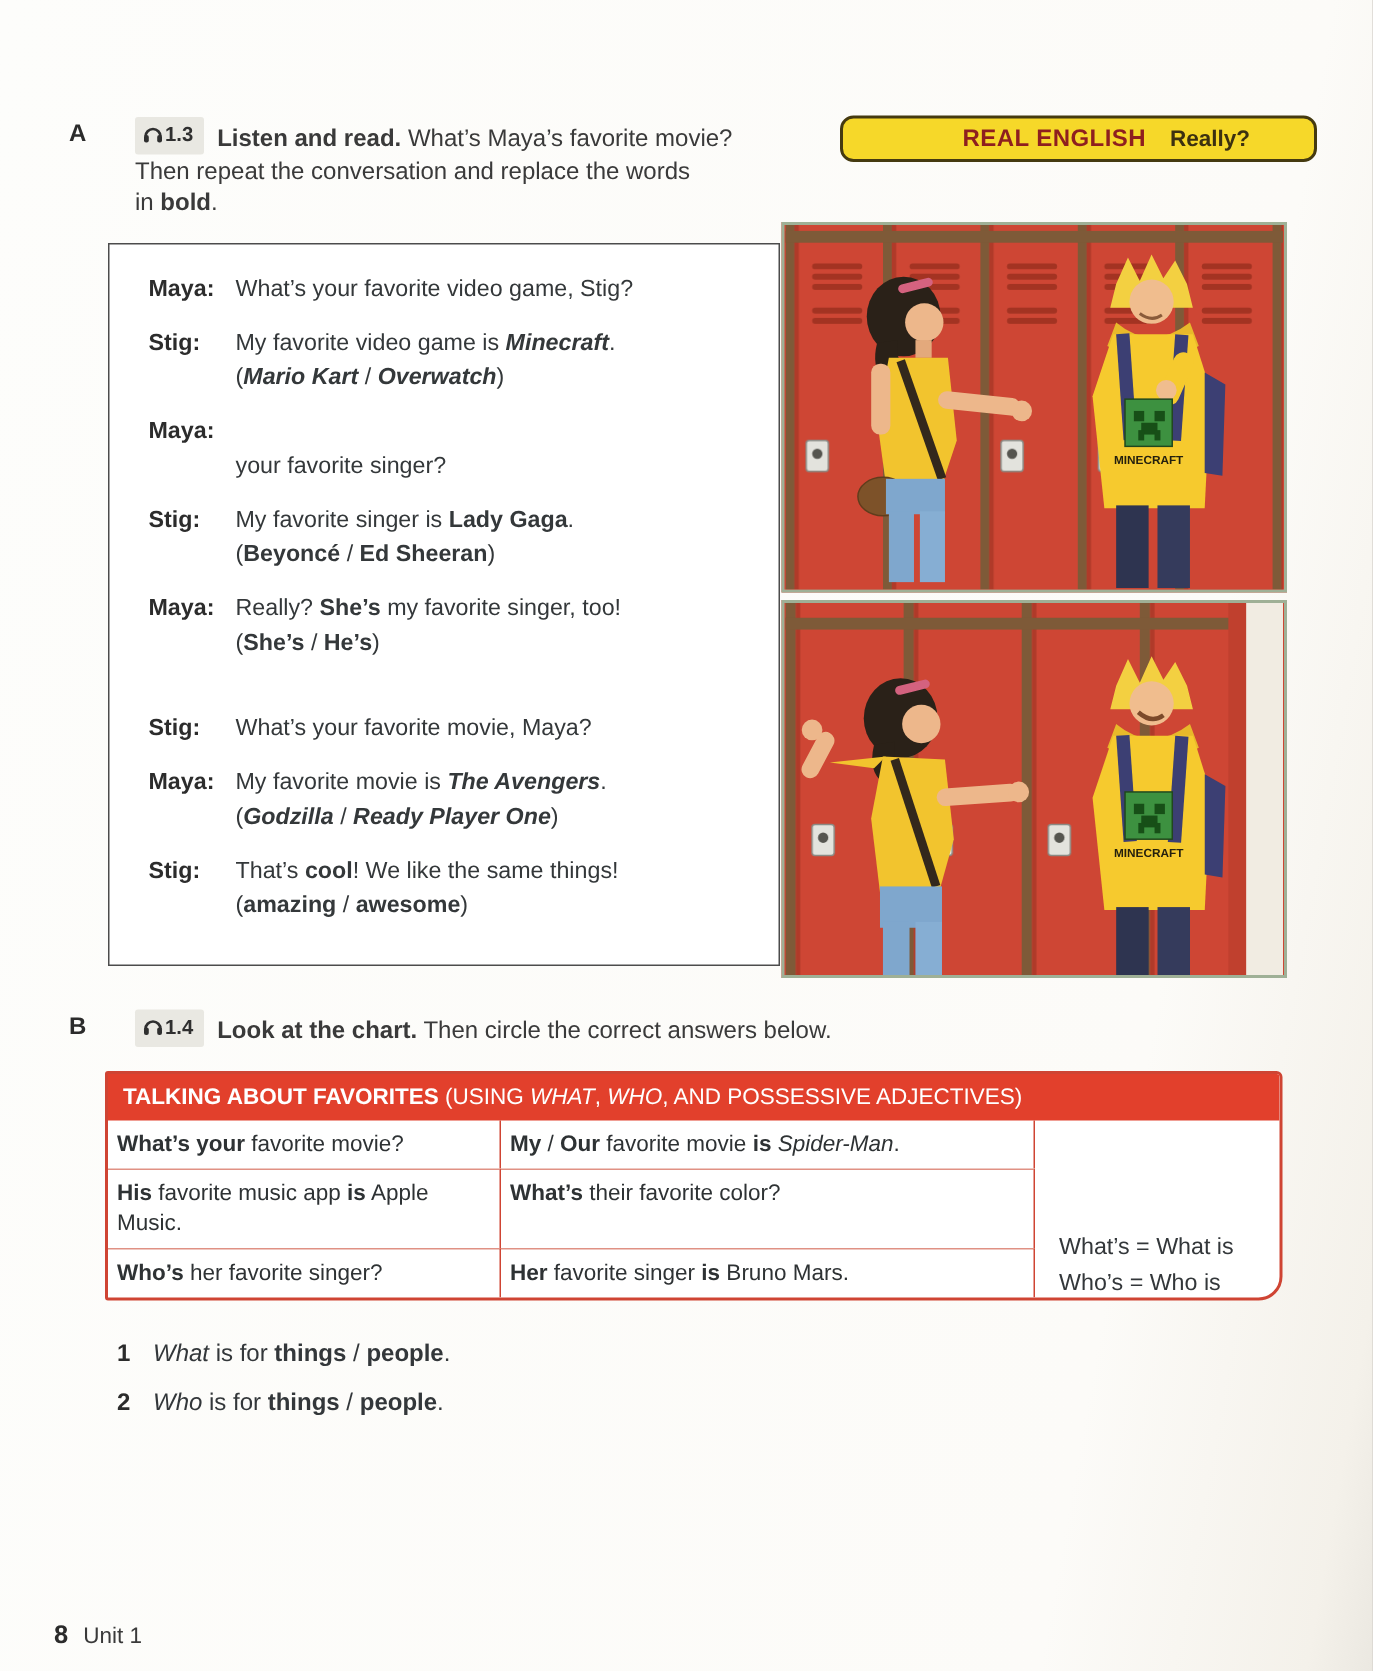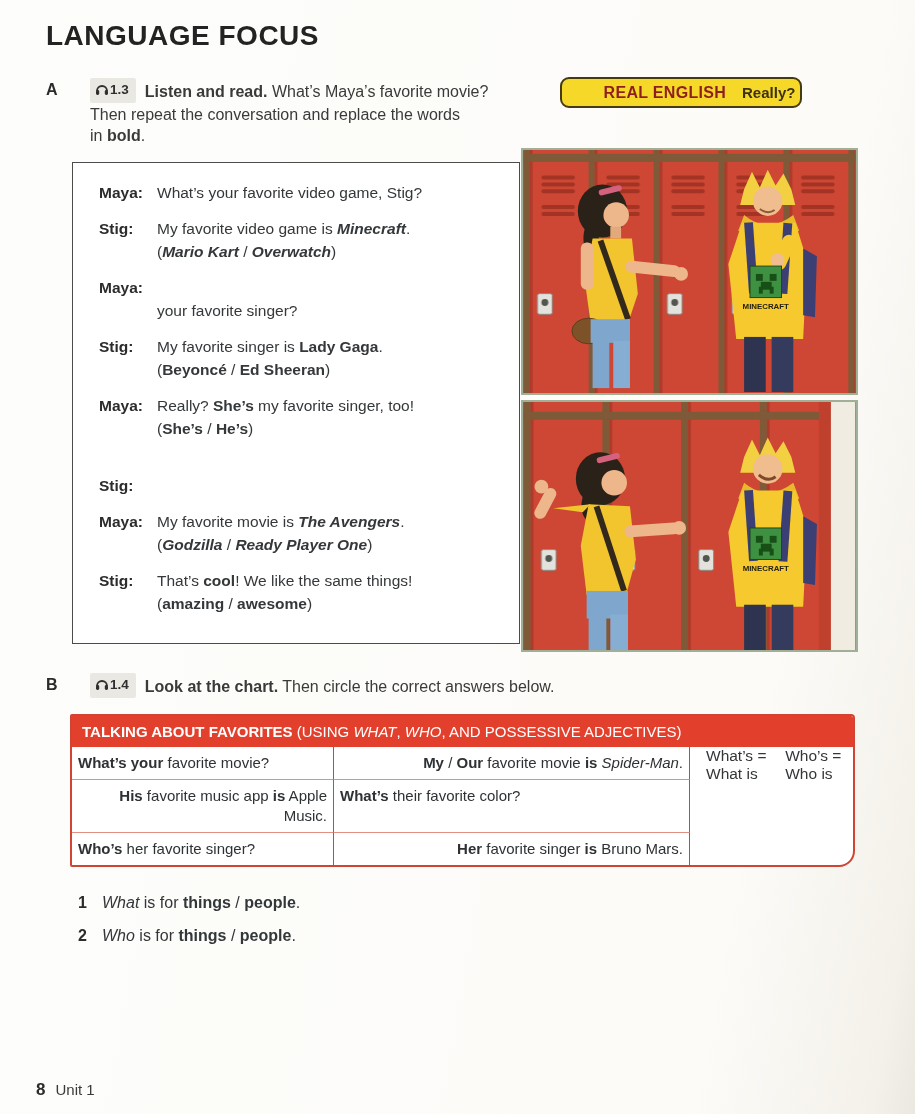--- a/index.html
+++ b/index.html
@@ -26,21 +26,21 @@
     font-size:13.5px;font-weight:700;color:#2f2f2f;margin-right:9px;
     position:relative;top:-1px;
   }
   .audio-chip svg{display:block;}
 
   .instr{position:absolute;margin:0;font-size:16px;line-height:21.5px;color:#3a3a3a;}
   .instr-a{left:90px;top:79px;width:470px;}
   .instr-b{left:90px;top:674px;width:760px;}
 
   .badge{
-    position:absolute;left:560px;top:77px;width:242px;height:31px;
+    position:absolute;left:560px;top:77px;width:318px;height:31px;
     background:#f6d829;border:2px solid #453a10;border-radius:9px;
     display:flex;align-items:center;justify-content:center;gap:16px;
     box-sizing:border-box;
     padding-left:37px;
   }
   .badge .badge-title{font-size:16px;font-weight:800;color:#8e1f1f;letter-spacing:.3px;}
   .badge .badge-phrase{font-size:15px;font-weight:700;color:#3c3110;}
 
   .convo-box{
     position:absolute;left:72px;top:162px;width:448px;height:482px;
@@ -65,42 +65,41 @@
     border:2px solid #cf4433;border-radius:2px 4px 16px 2px;
     background:#fff;box-sizing:border-box;overflow:hidden;
   }
   .gt-header{
     background:#e2402c;color:#fff;height:31px;line-height:31px;
     font-size:15px;padding-left:10px;white-space:nowrap;
   }
   .gt-grid{display:grid;grid-template-columns:262px 356px 1fr;}
   .cell{font-size:15px;line-height:20px;padding:6px 6px;color:#2e3234;border-top:1px solid #e09184;}
   .cell.q{border-right:1.5px solid #cf4433;}
-  .cell.a{border-right:1.5px solid #cf4433;text-align:right;}
+  .cell.a{border-right:1.5px solid #cf4433;}
   .gt-grid .cell:nth-child(2),.gt-grid .cell:nth-child(3){border-top:none;}
   .note-cell{
     grid-column:3;grid-row:1 / span 4;
-    display:flex;flex-direction:row;justify-content:flex-end;gap:6px;
+    display:flex;flex-direction:column;justify-content:flex-end;gap:6px;
     padding-left:16px;font-size:15.5px;color:#33373a;
   }
 
   .items{position:absolute;left:78px;top:892px;}
   .item{display:flex;margin-bottom:12px;font-size:16px;line-height:21px;color:#33373a;}
   .item .num{flex:0 0 24px;font-weight:700;color:#2b2b2b;}
 
   .footer{position:absolute;left:36px;top:1080px;display:flex;align-items:baseline;gap:10px;}
   .footer .pg{font-size:17px;font-weight:800;color:#2b2b2b;}
   .footer .unit{font-size:15px;color:#3a3a3a;}
 </style>
 </head>
 <body>
 
 <div class="page">
 
-  <h1 class="page-title">LANGUAGE FOCUS</h1>
 
   <span class="ex-label ex-label-a">A</span>
   <p class="instr instr-a"><span class="audio-chip">
         <svg width="14" height="13" viewBox="0 0 14 13">
           <path d="M2 8 a5 5 0 0 1 10 0" fill="none" stroke="#2f2f2f" stroke-width="1.8"></path>
           <rect x="1" y="7" width="3.2" height="5" rx="1.4" fill="#2f2f2f"></rect>
           <rect x="9.8" y="7" width="3.2" height="5" rx="1.4" fill="#2f2f2f"></rect>
         </svg>
         <span>1.3</span>
       </span><span><span class="b ">Listen and read.</span><span class=""> What’s Maya’s favorite movie?</span><br><span class="">Then repeat the conversation and replace the words</span><br><span class="">in </span><span class="b ">bold</span><span class="">.</span></span></p>
@@ -126,20 +125,21 @@
       <div class="turn">
         <span class="speaker">Stig:</span>
         <div class="turn-text"><span class="">My favorite singer is </span><span class="b ">Lady Gaga</span><span class="">.</span><br><span class="">(</span><span class="b ">Beyoncé</span><span class=""> / </span><span class="b ">Ed Sheeran</span><span class="">)</span></div>
       </div>
       <div class="turn">
         <span class="speaker">Maya:</span>
         <div class="turn-text"><span class="">Really? </span><span class="b ">She’s</span><span class=""> my favorite singer, too!</span><br><span class="">(</span><span class="b ">She’s</span><span class=""> / </span><span class="b ">He’s</span><span class="">)</span></div>
       </div>
       <div class="turn gap">
         <span class="speaker">Stig:</span>
+        <div class="turn-text"><span class="">What’s your favorite movie, Maya?</span></div>
       </div>
       <div class="turn">
         <span class="speaker">Maya:</span>
         <div class="turn-text"><span class="">My favorite movie is </span><span class="b i">The Avengers</span><span class="">.</span><br><span class="">(</span><span class="b i">Godzilla</span><span class=""> / </span><span class="b i">Ready Player One</span><span class="">)</span></div>
       </div>
       <div class="turn">
         <span class="speaker">Stig:</span>
         <div class="turn-text"><span class="">That’s </span><span class="b ">cool</span><span class="">! We like the same things!</span><br><span class="">(</span><span class="b ">amazing</span><span class=""> / </span><span class="b ">awesome</span><span class="">)</span></div>
       </div>
     </div>

